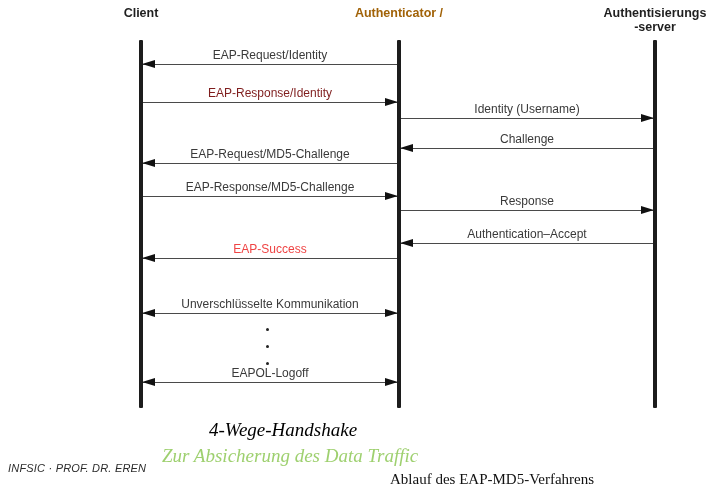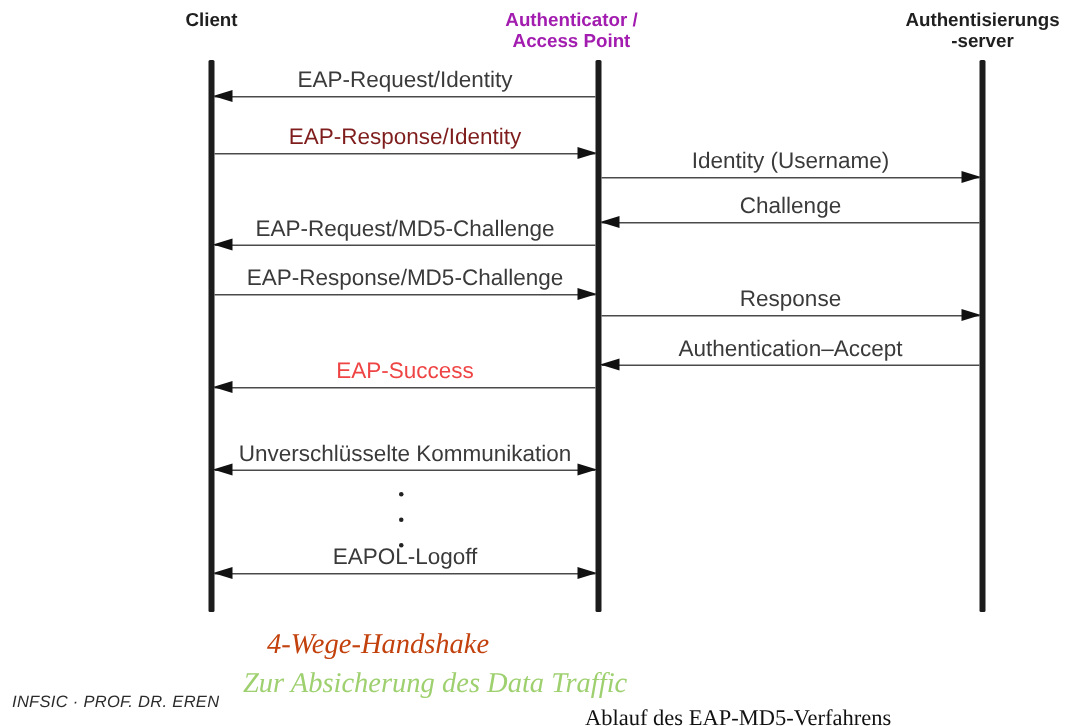--- a/index.html
+++ b/index.html
@@ -9,50 +9,49 @@
   }
   .actor-header{
     position:absolute;top:6px;width:190px;text-align:center;
     font-weight:bold;font-size:12.5px;line-height:14px;color:#1f1f1f;
   }
   .lifeline{position:absolute;border-radius:1px;}
   .msg{position:absolute;height:0;}
   .msg-line{position:absolute;left:0;right:0;top:0;border-top:1.2px solid #4a4a4a;}
   .msg-label{
     position:absolute;left:-15px;right:-15px;bottom:2px;text-align:center;
-    font-size:15px;white-space:nowrap;
+    font-size:12px;white-space:nowrap;
   }
   .ah{position:absolute;width:0;height:0;top:-4px;
       border-top:4.5px solid transparent;border-bottom:4.5px solid transparent;}
   .ah.left{left:-1px;border-right:13px solid #111;}
   .ah.right{right:-1px;border-left:13px solid #111;}
   .dot{position:absolute;width:3px;height:3px;background:#222;border-radius:50%;}
   .caption{position:absolute;white-space:nowrap;}
   .caption.green{font-family:"Liberation Serif","DejaVu Serif",serif;font-style:italic;font-size:19px;}
   .caption.black{font-family:"Liberation Serif","DejaVu Serif",serif;font-size:15px;color:#111;}
   .caption-handshake{left:178px;top:419px;}
   .caption-ablauf{left:390px;top:423px;}
   .caption-absicherung{left:162px;top:445px;}
   .footer{position:absolute;left:8px;top:462px;font-size:11px;color:#2b2b2b;letter-spacing:0.2px;font-style:italic;}
 </style>
 </head>
 <body>
 
 <div class="stage">
-  <div class="caption green caption-handshake" style="color: #c2410c;">4-Wege-Handshake</div>
+  <div class="caption green caption-handshake" style="color: #000000; margin-left: 31px;">4-Wege-Handshake</div>
   <div class="caption black caption-ablauf" style="color: rgb(17, 17, 17); margin-top: 48px;">Ablauf des EAP-MD5-Verfahrens</div>
   <div class="caption green caption-absicherung" style="color: rgb(158, 208, 111);">Zur Absicherung des Data Traffic</div>
   <div class="footer" style="color: rgb(43, 43, 43);">INFSIC · PROF. DR. EREN</div>
 <div class="actor-header" style="left: 46px; color: rgb(31, 31, 31);">
       <div>Client</div>
     </div>
     <div class="lifeline" style="left: 139px; top: 40px; width: 4px; height: 368px; background: rgb(28, 28, 28);"></div>
-    <div class="actor-header" style="left: 286px; color: #a21caf;">
+    <div class="actor-header" style="left: 304px; color: #a16207;">
       <div>Authenticator /</div>
-      <div>Access Point</div>
     </div>
     <div class="lifeline" style="left: 397px; top: 40px; width: 4px; height: 368px; background: rgb(28, 28, 28);"></div>
     <div class="actor-header" style="left: 560px; color: rgb(31, 31, 31);">
       <div>Authentisierungs</div>
       <div>-server</div>
     </div>
     <div class="lifeline" style="left: 653px; top: 40px; width: 4px; height: 368px; background: rgb(28, 28, 28);"></div>
     <div class="msg" style="left: 143px; top: 64px; width: 254px;">
       <div class="msg-line" style="border-top-color: rgb(74, 74, 74);"></div>
       <div class="msg-label" style="color: rgb(58, 58, 58);">EAP-Request/Identity</div>

